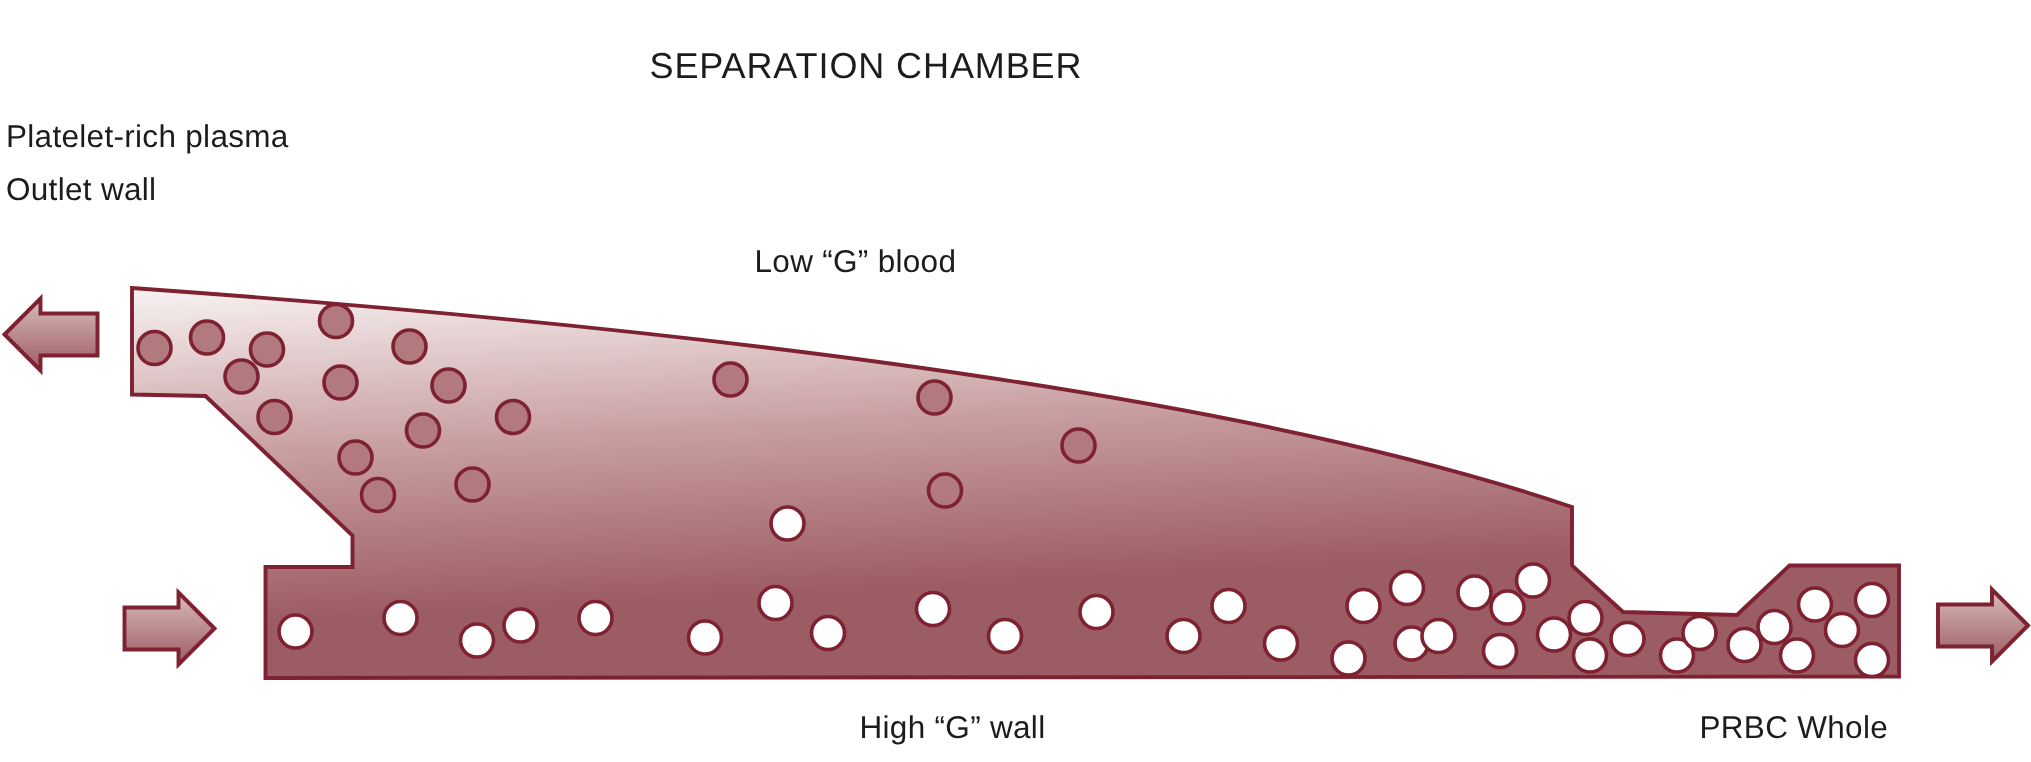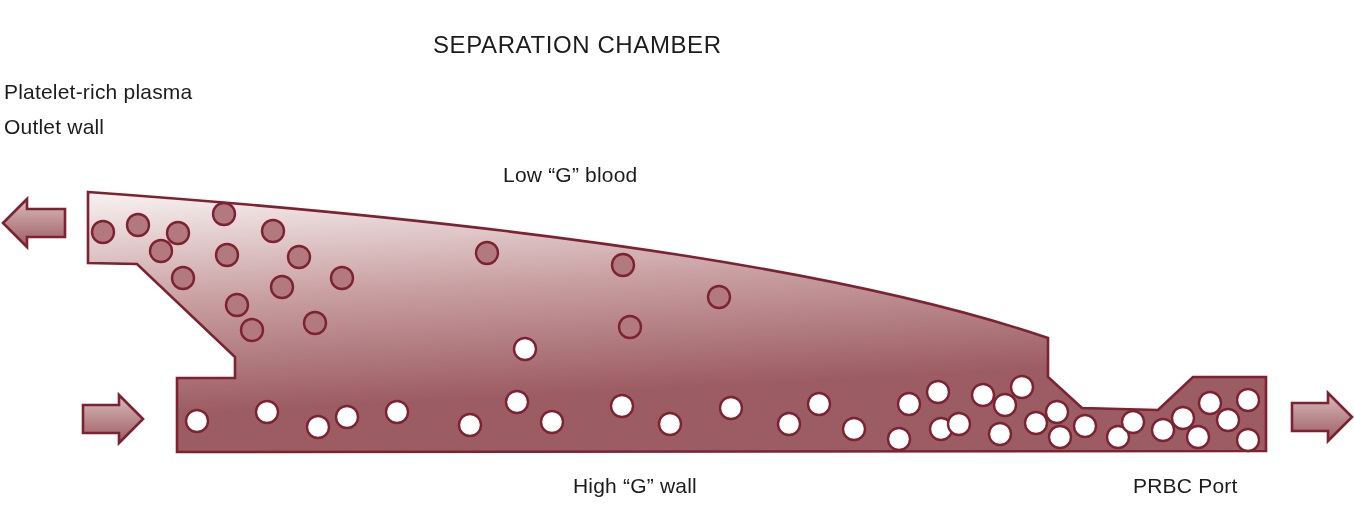--- a/index.html
+++ b/index.html
@@ -165,15 +165,15 @@
   <div class="lbl" style="left:4px; top:74px;">
     <div>Platelet-rich plasma</div>
     <div>Outlet wall</div>
   </div>
 
   <div class="lbl" style="left:503px; top:157px;">Low “G” blood</div>
 
 
   <div class="lbl" style="left:545px; top:468px;margin-left:28px;">High “G” wall</div>
 
-  <div class="lbl" style="left:1133px; top:468px;">PRBC Port</div>
+  <div class="lbl" style="left:1133px; top:468px;">PRBC Whole</div>
 
 </div>
 
 </body></html>

